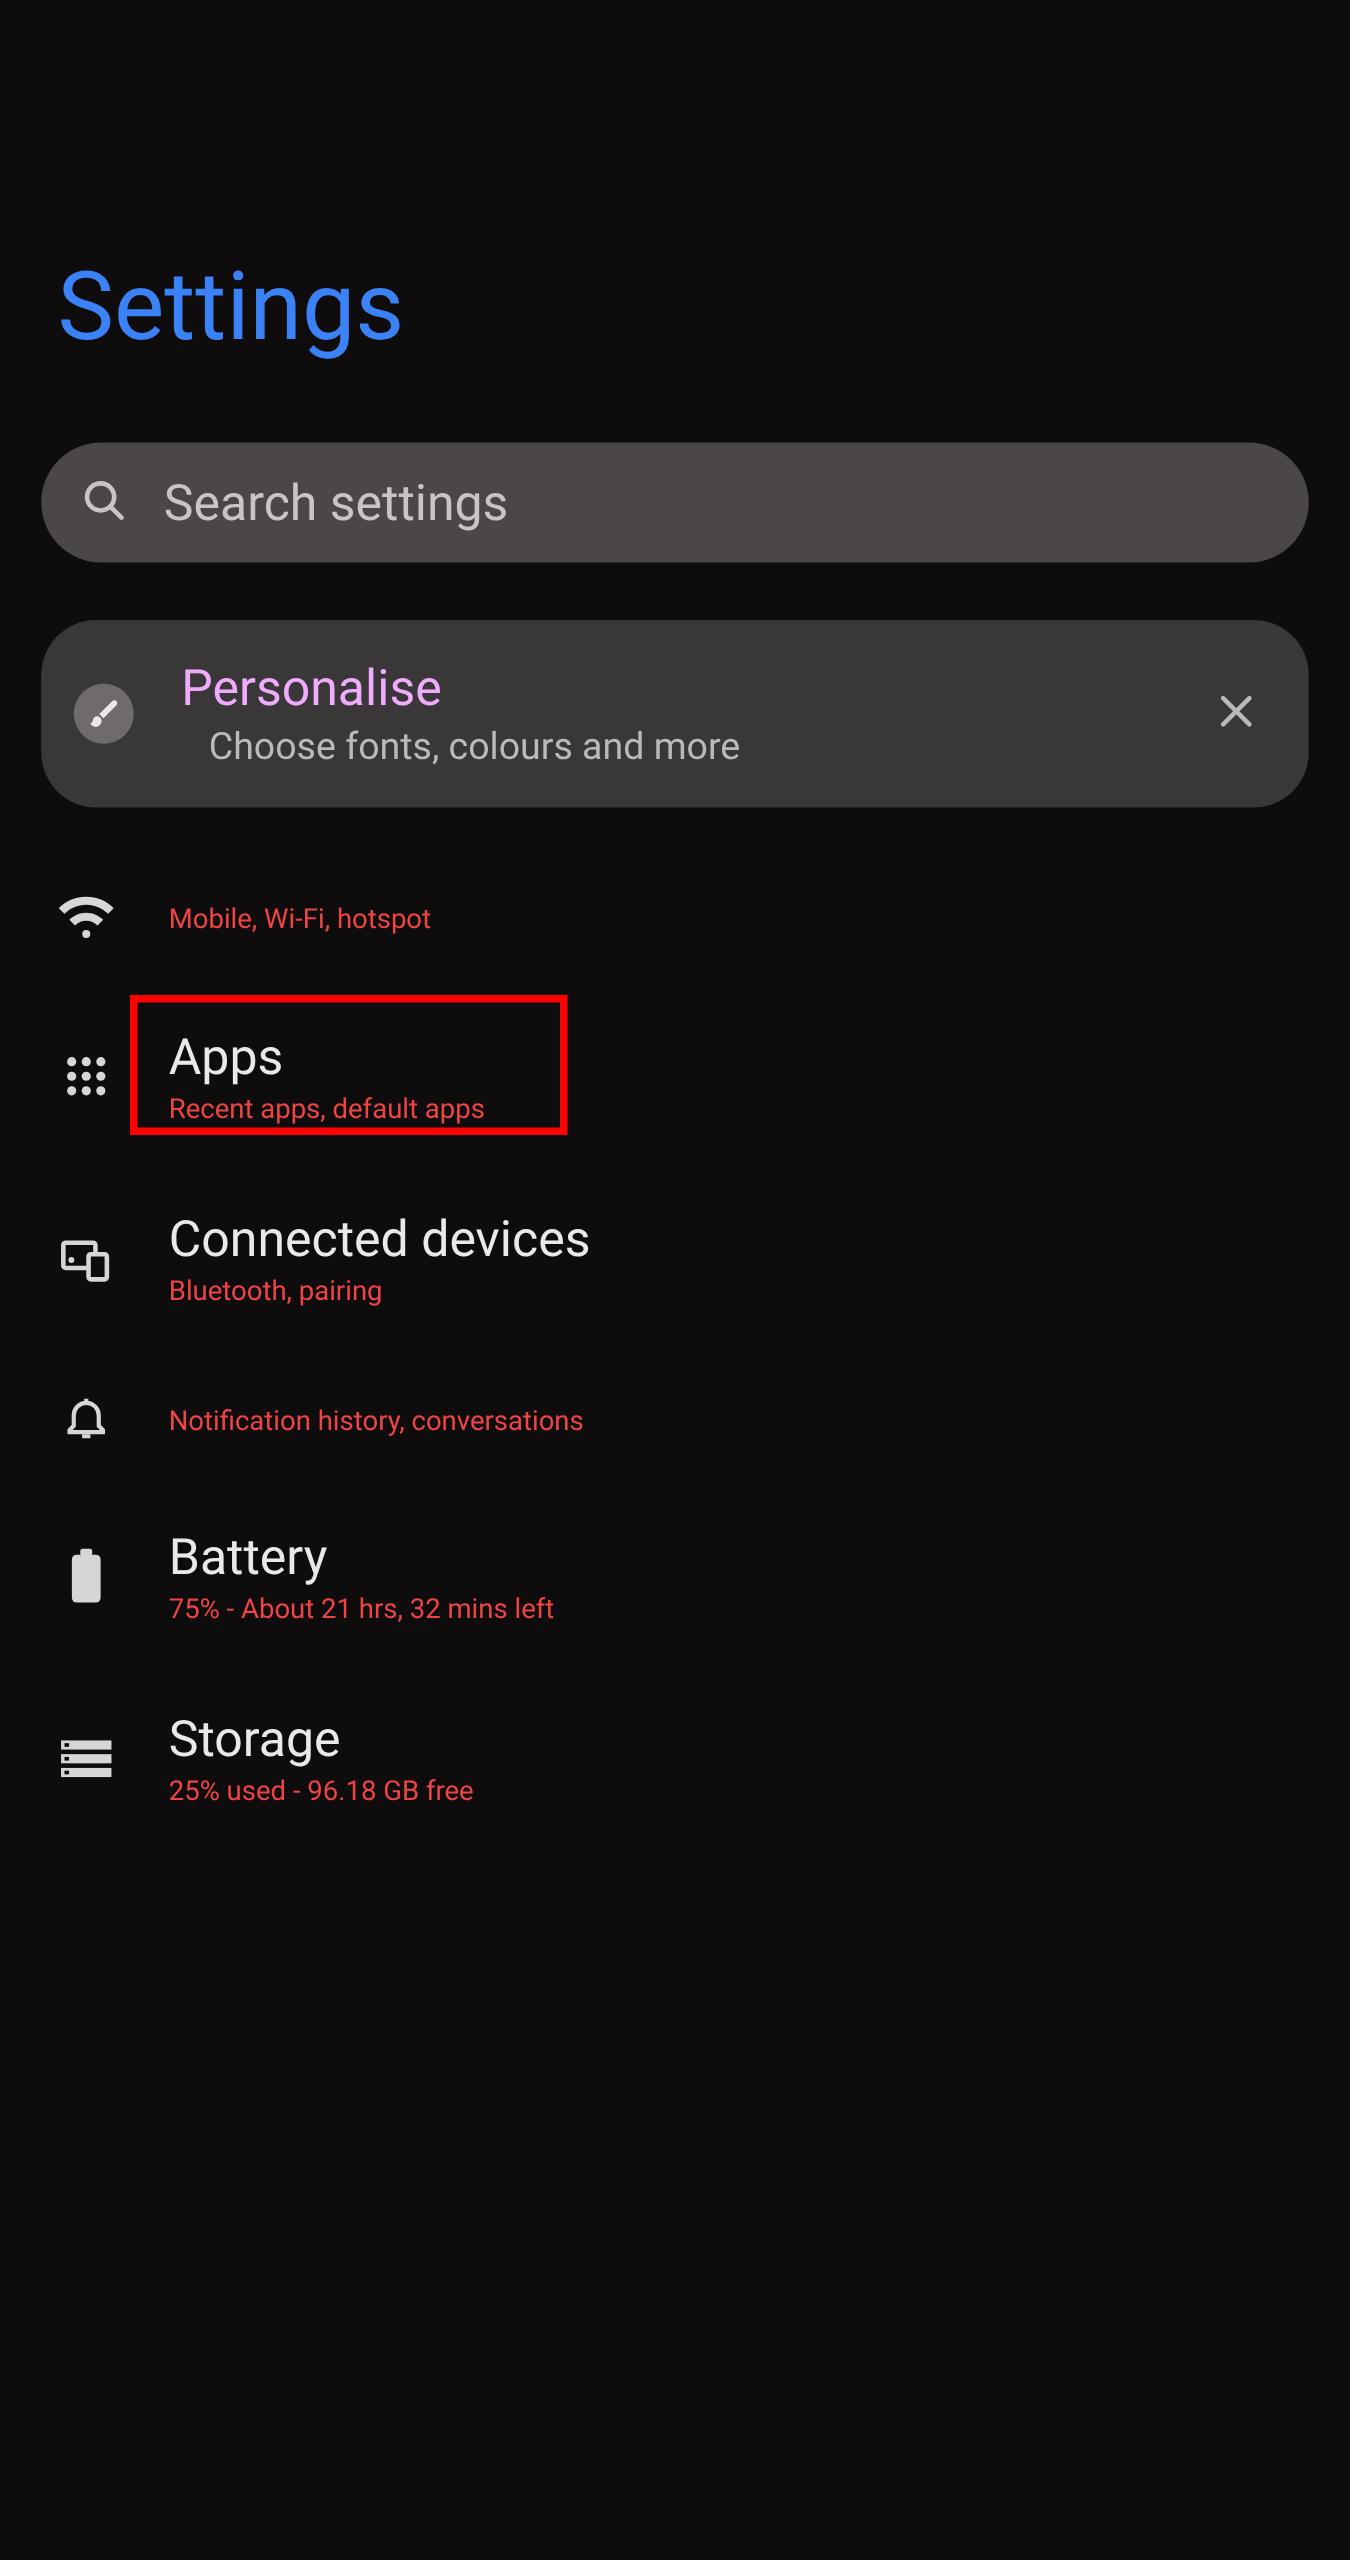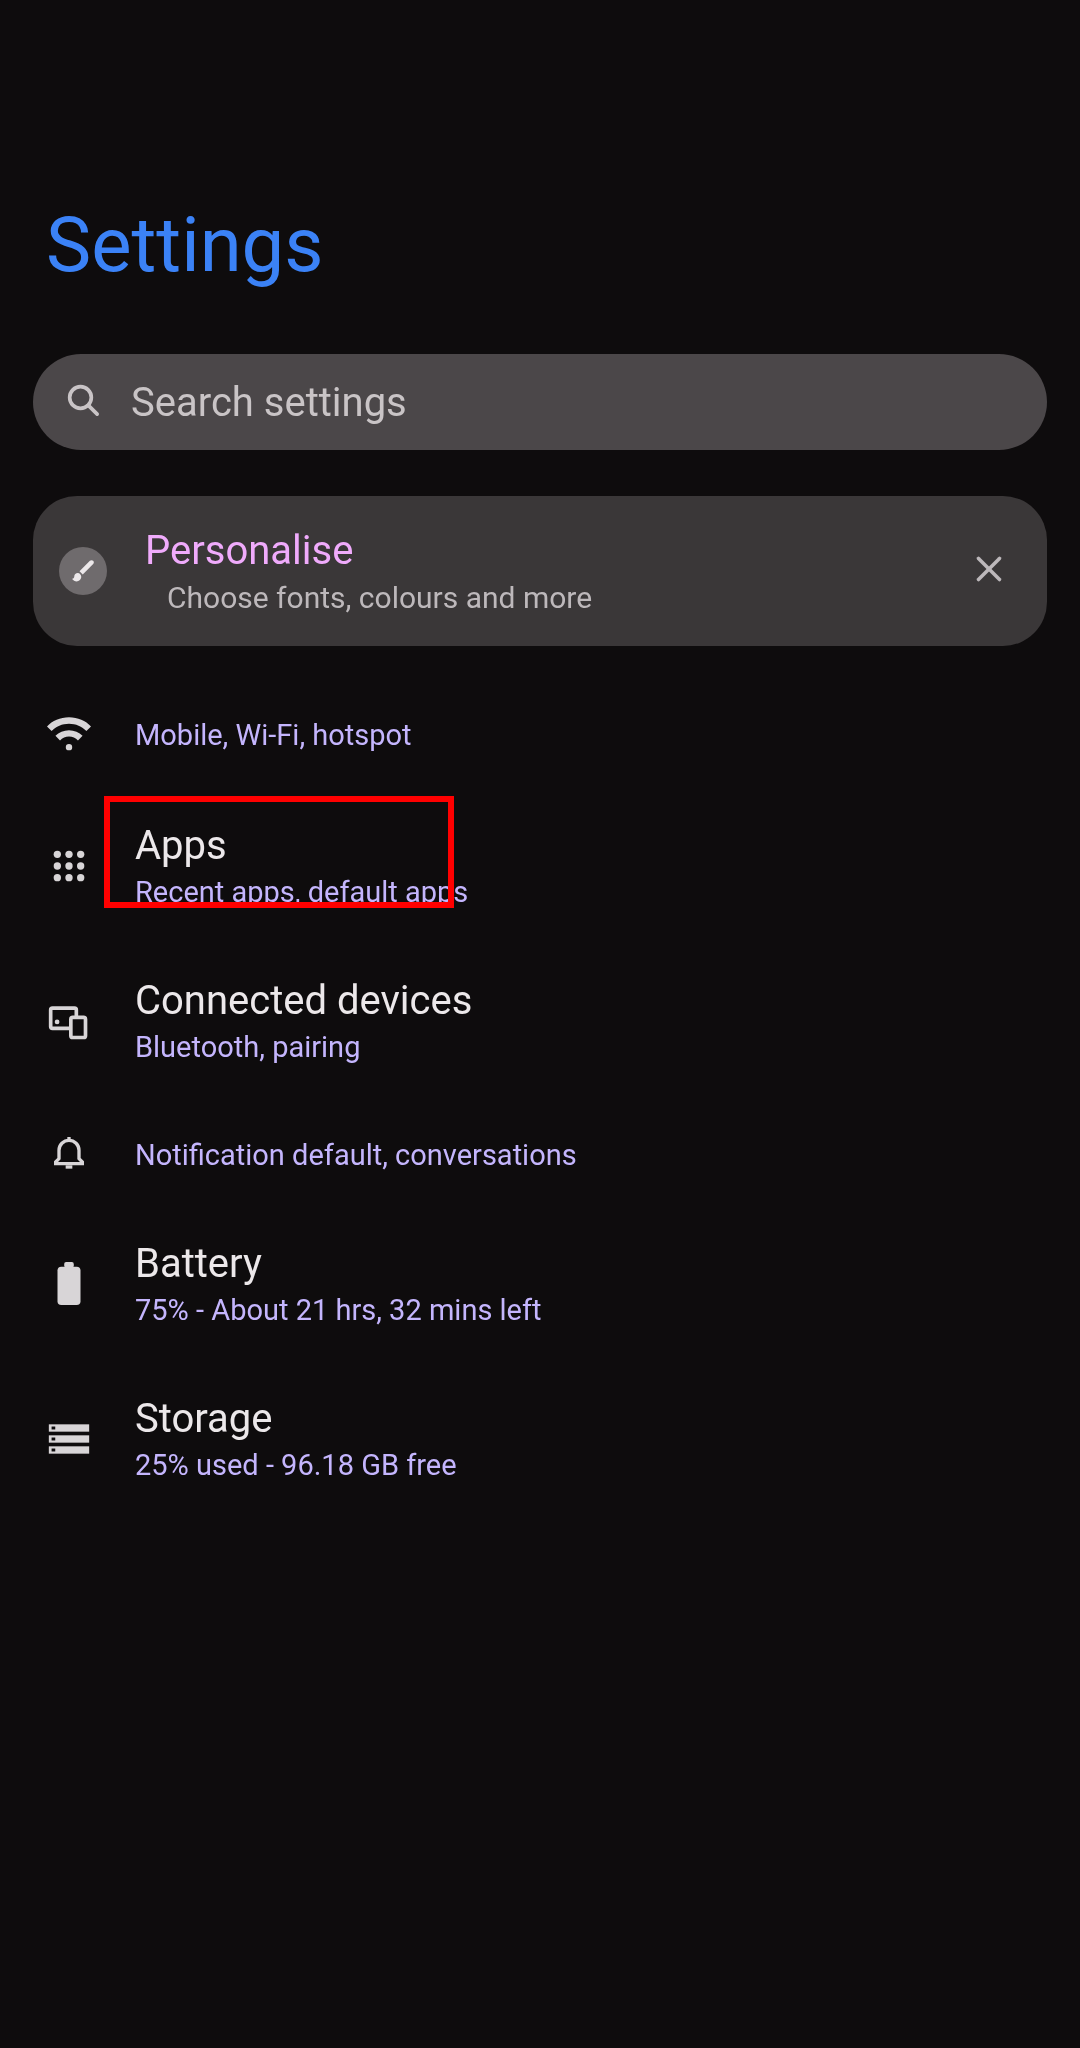--- a/index.html
+++ b/index.html
@@ -62,21 +62,21 @@
   }
   .row-icon {
     width: 72px;
     display: flex;
     justify-content: center;
     align-items: center;
     flex: 0 0 auto;
   }
   .row-text { margin-left: 30px; min-width: 0; }
   .row-title { font-size: 40px; color: #ece8ea; font-weight: 400; }
-  .row-sub { font-size: 29px; color: #c4b5fd; margin-top: 6px; }
+  .row-sub { font-size: 22px; color: #ef4444; margin-top: 6px; }
   .highlight-box {
     position: absolute;
     border: 6px solid #ff0000;
     left: 104px;
     top: 8px;
     width: 350px;
     height: 112px;
     pointer-events: none;
   }
 </style>
@@ -163,21 +163,21 @@
 
   <div class="row">
     <span class="row-icon">
       <svg width="40" height="40" viewBox="0 0 24 24" fill="none" stroke="#d8d5d7" stroke-width="2">
         <path d="M18 16v-5a6 6 0 1 0-12 0v5l-2 2v1h16v-1l-2-2z"></path>
         <line x1="10" y1="21" x2="14" y2="21"></line>
         <line x1="12" y1="3" x2="12" y2="5"></line>
       </svg>
     </span>
     <div class="row-text">
-      <div class="row-sub">Notification default, conversations</div>
+      <div class="row-sub">Notification history, conversations</div>
     </div>
   </div>
 
   <div class="row">
     <span class="row-icon">
       <svg width="30" height="46" viewBox="0 0 14 24" fill="#d8d5d7">
         <rect x="1" y="3" width="12" height="20" rx="2"></rect>
         <rect x="4.5" y="0.5" width="5" height="3" rx="1"></rect>
       </svg>
     </span>

